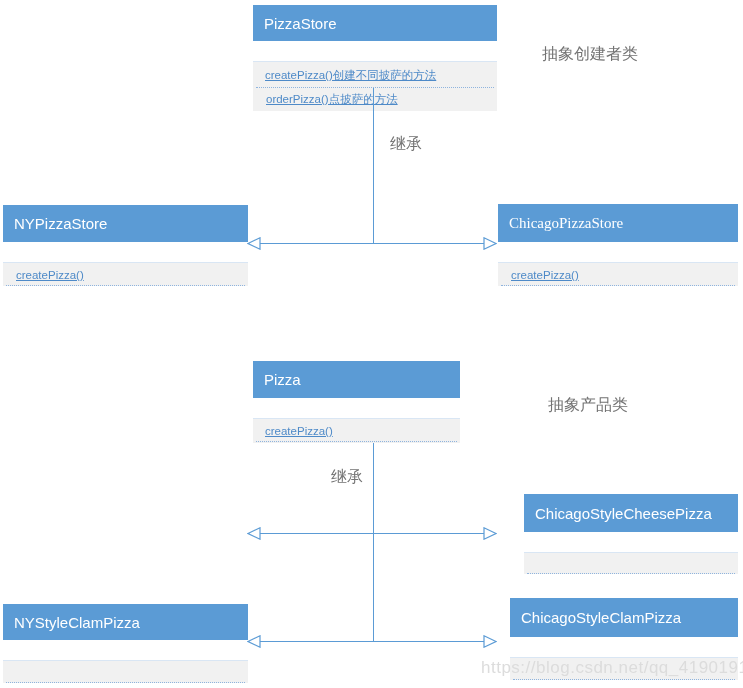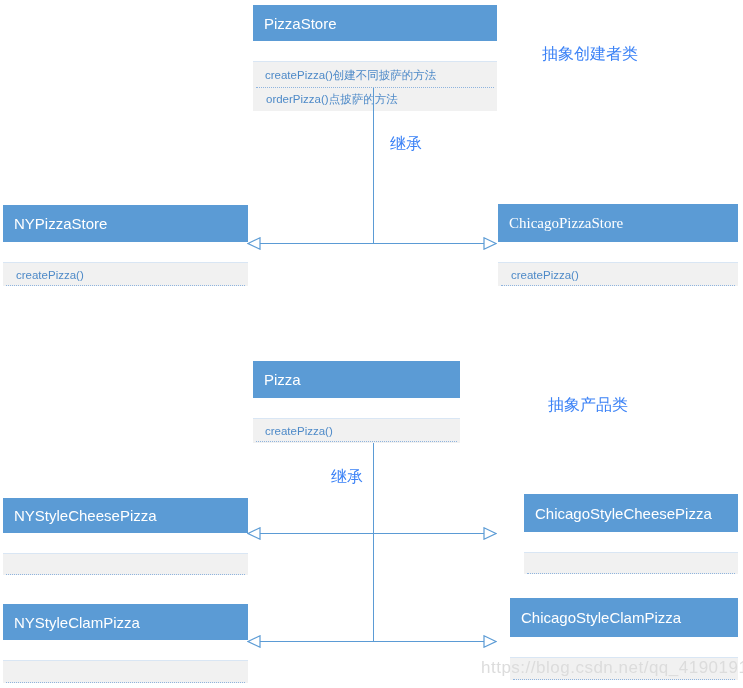--- a/index.html
+++ b/index.html
@@ -35,20 +35,21 @@
     flex-direction: column;
     box-sizing: border-box;
     border-top: 1px solid #D9E6F4;
   }
   .uml-method {
     color: #4E8AC8;
     font-size: 11.5px;
     padding: 6px 0 4px 13px;
     box-sizing: border-box;
     white-space: nowrap;
+    text-decoration: underline;
   }
   .dotted-sep {
     border-bottom: 1px dotted #8FB4DE;
     margin: 0 3px;
     height: 0;
   }
   .vline {
     position: absolute;
     width: 1.5px;
     background: #5B9BD5;
@@ -59,21 +60,21 @@
     background: #5B9BD5;
   }
   .arrowhead {
     position: absolute;
     width: 14px;
     height: 13px;
     z-index: 3;
   }
   .cn-label {
     position: absolute;
-    color: #3b82f6;
+    color: #737373;
     font-size: 16px;
     white-space: nowrap;
   }
   .watermark {
     position: absolute;
     color: #DCDCDC;
     font-size: 17px;
     white-space: nowrap;
     z-index: 6;
     letter-spacing: 0.5px;
@@ -146,27 +147,20 @@
   </svg>
 
   <div class="hline" style="left:252px; top:640.5px; width:242px;"></div>
   <svg class="arrowhead" style="left:247px; top:635px;" viewBox="0 0 14 13">
     <polygon points="1,6.5 13,0.8 13,12.2" fill="#FFFFFF" stroke="#5B9BD5" stroke-width="1.2"></polygon>
   </svg>
   <svg class="arrowhead" style="left:483px; top:635px;" viewBox="0 0 14 13">
     <polygon points="13,6.5 1,0.8 1,12.2" fill="#FFFFFF" stroke="#5B9BD5" stroke-width="1.2"></polygon>
   </svg>
 
-  <div class="uml-box" style="left:3px; top:498px; width:245px; height:74px;">
-    <div class="uml-header" style="height:35px;">NYStyleCheesePizza</div>
-    <div class="uml-body">
-      <div style="height:20px;"></div>
-      <div class="dotted-sep"></div>
-    </div>
-  </div>
 
   <div class="uml-box" style="left:497px; top:494px; width:241px; height:78px;padding-left:27px;">
     <div class="uml-header" style="height:38px;">ChicagoStyleCheesePizza</div>
     <div class="uml-body">
       <div style="height:20px;"></div>
       <div class="dotted-sep"></div>
     </div>
   </div>
 
   <div class="uml-box" style="left:3px; top:604px; width:245px; height:74px;">

